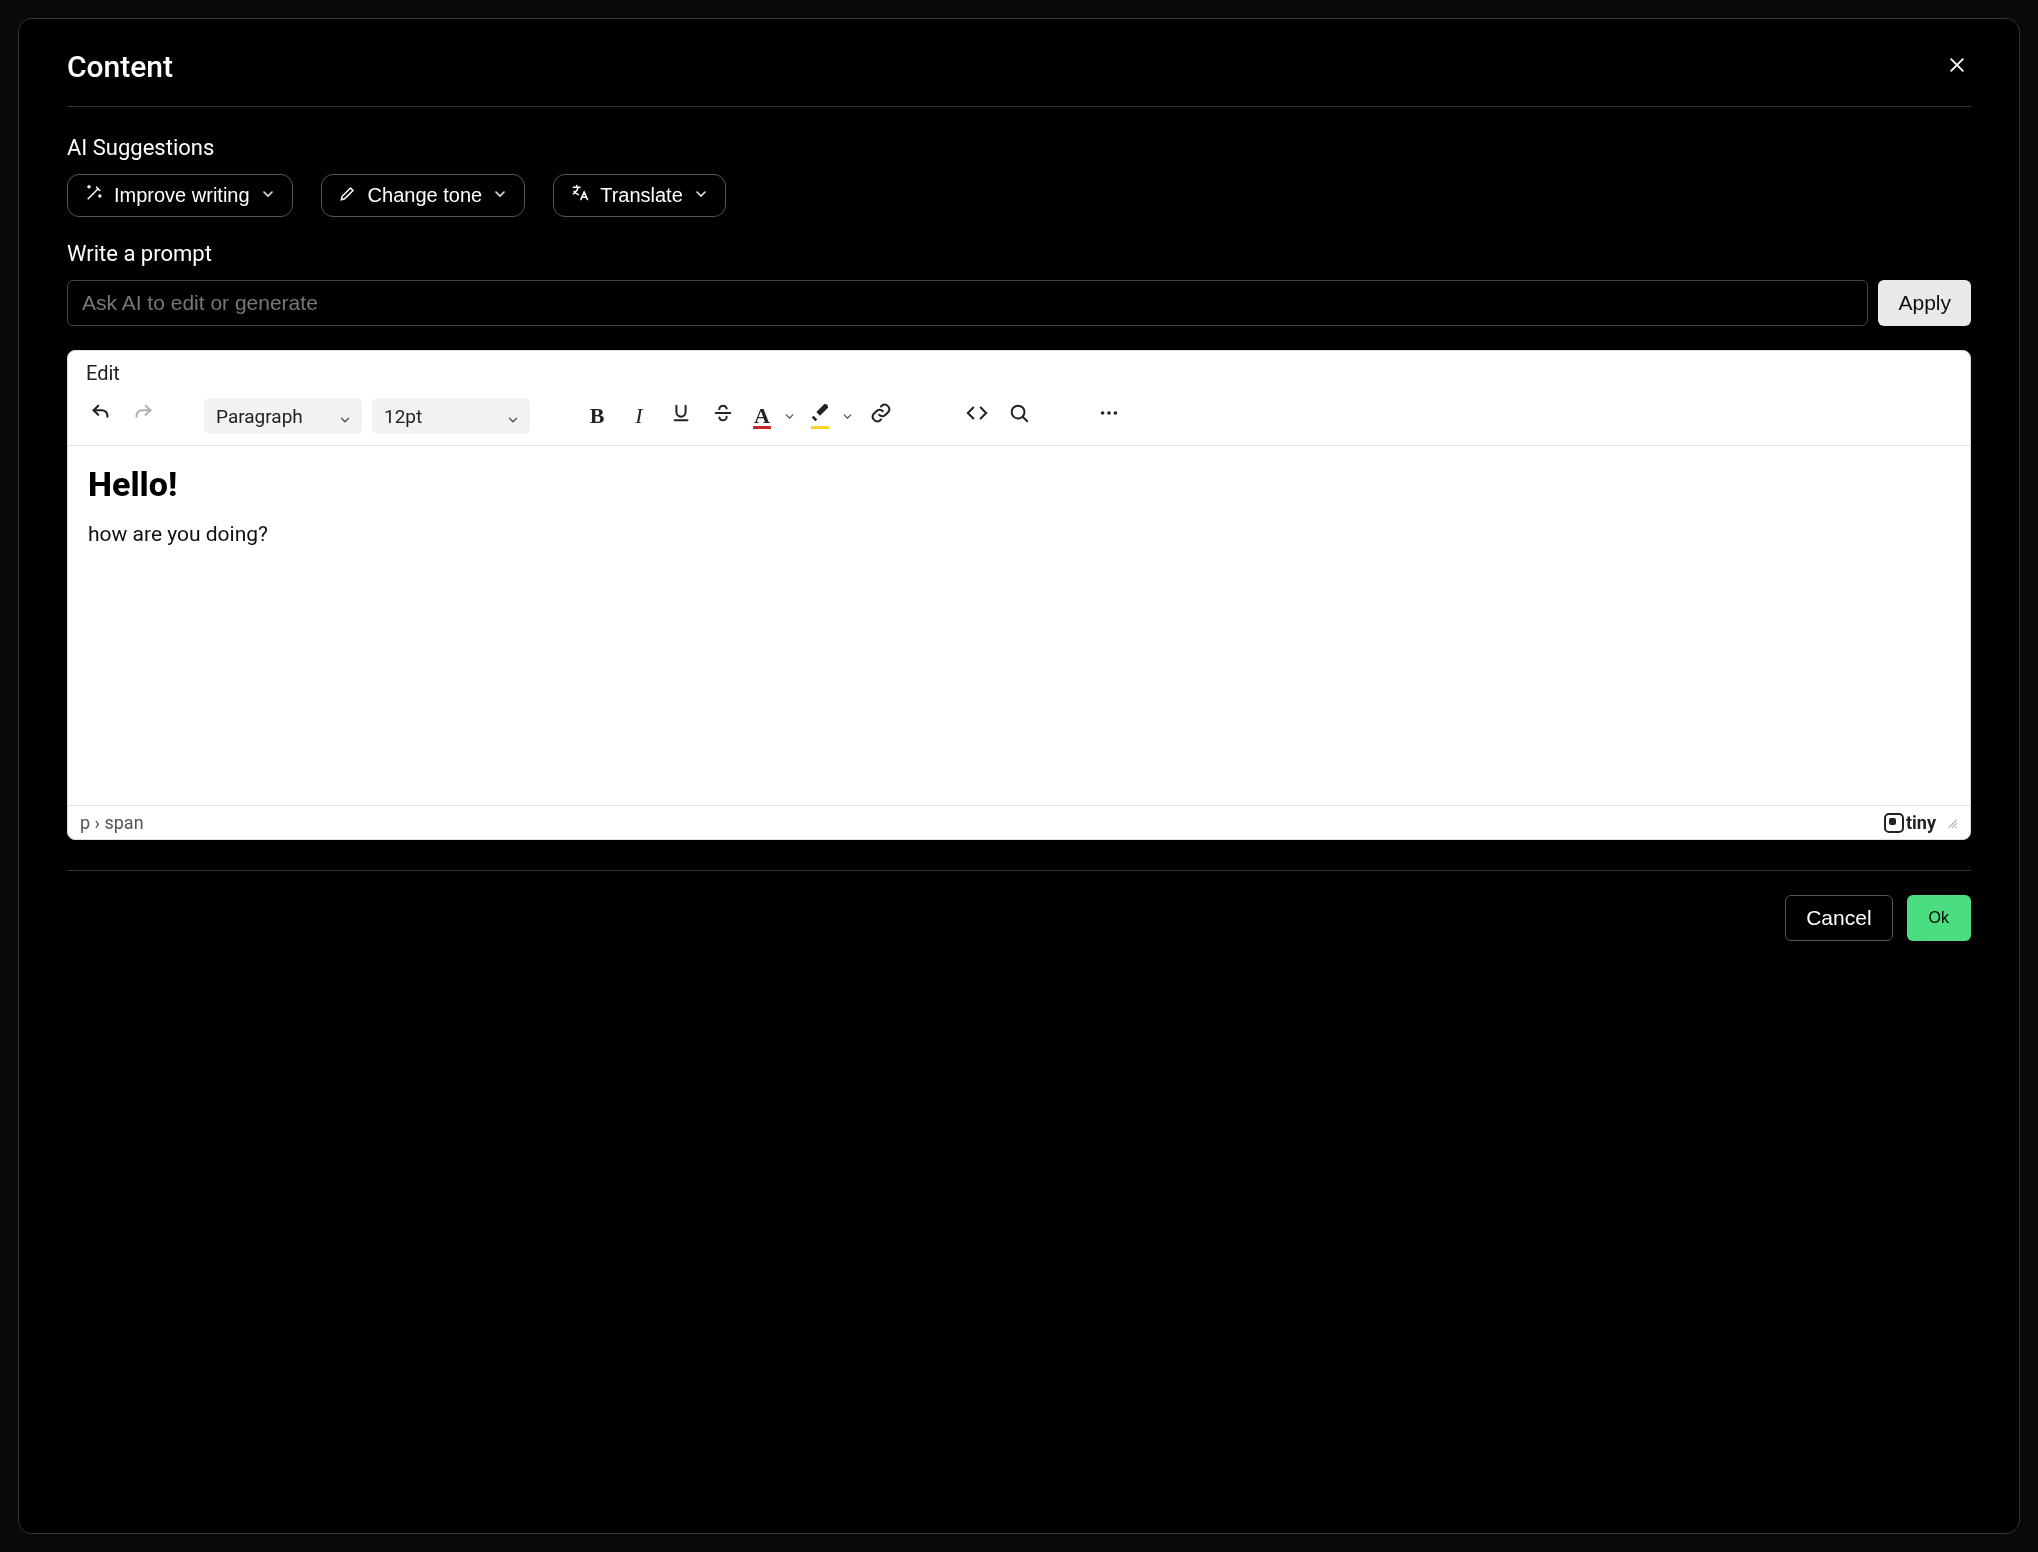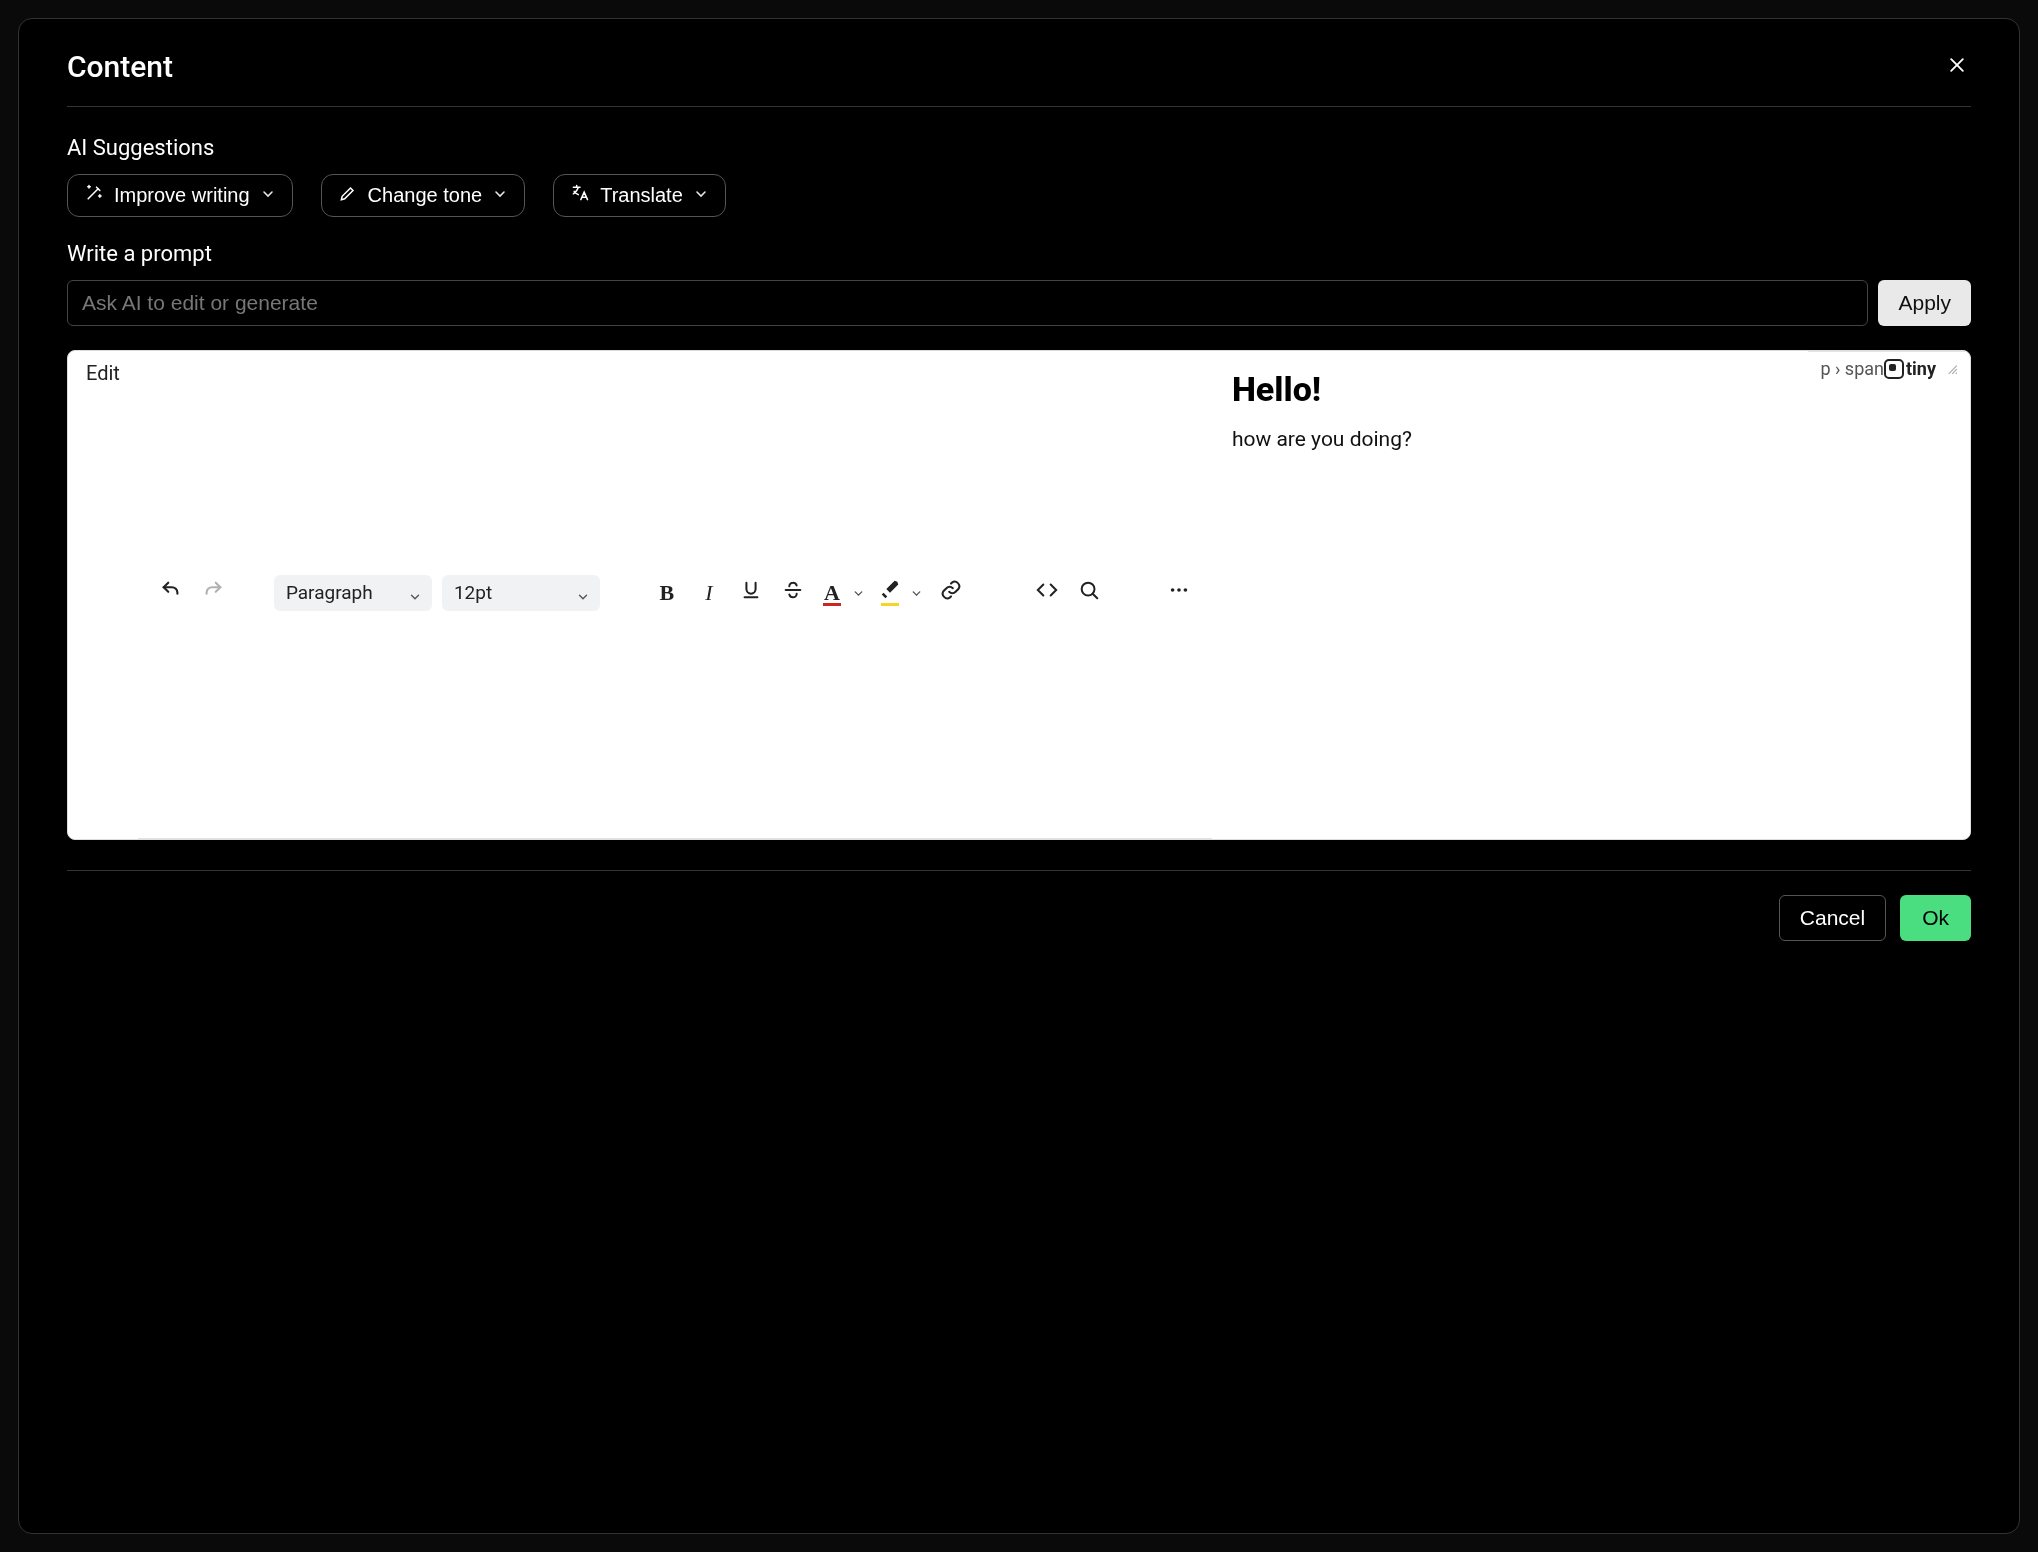--- a/index.html
+++ b/index.html
@@ -54,21 +54,21 @@
   }
   .prompt-input::placeholder { color:#777; }
   .apply-btn {
     background: #e9e9e9; color:#111; border:none; border-radius:6px;
     padding: 10px 20px; font-size: 21px; font-weight:500; cursor:pointer;
   }
 
   
   .editor {
     background:#fff; color:#222; border-radius:8px;
-    display:flex; flex-direction:row; overflow:hidden;
+    display:flex; flex-direction:column; overflow:hidden;
     border:1px solid #ddd;
     height: 490px;
   }
   .editor-menubar {
     padding: 10px 18px 6px 18px; font-size:20px; color:#222;
   }
   .editor-toolbar {
     display:flex; align-items:center; gap: 4px;
     padding: 6px 14px 10px 14px;
     border-bottom: 1px solid #e3e3e3;
@@ -128,21 +128,21 @@
   .modal-footer {
     border-top:1px solid #333; margin-top:30px;
     display:flex; justify-content:flex-end; gap:14px; padding: 24px 0 30px 0;
   }
   .btn-cancel {
     background:transparent; color:#fff; border:1px solid #555; border-radius:6px;
     padding:10px 20px; font-size:21px; cursor:pointer;
   }
   .btn-ok {
     background:#4ade80; color:#000; border:none; border-radius:6px;
-    padding:10px 22px; font-size:21px; font-weight:500; cursor:pointer;
+    padding:10px 22px; font-size:16px; font-weight:500; cursor:pointer;
   }
 </style>
 </head>
 <body>
 
 <div class="backdrop">
   <div class="modal">
 
     <div class="modal-header">
       <div class="modal-title">Content</div>

